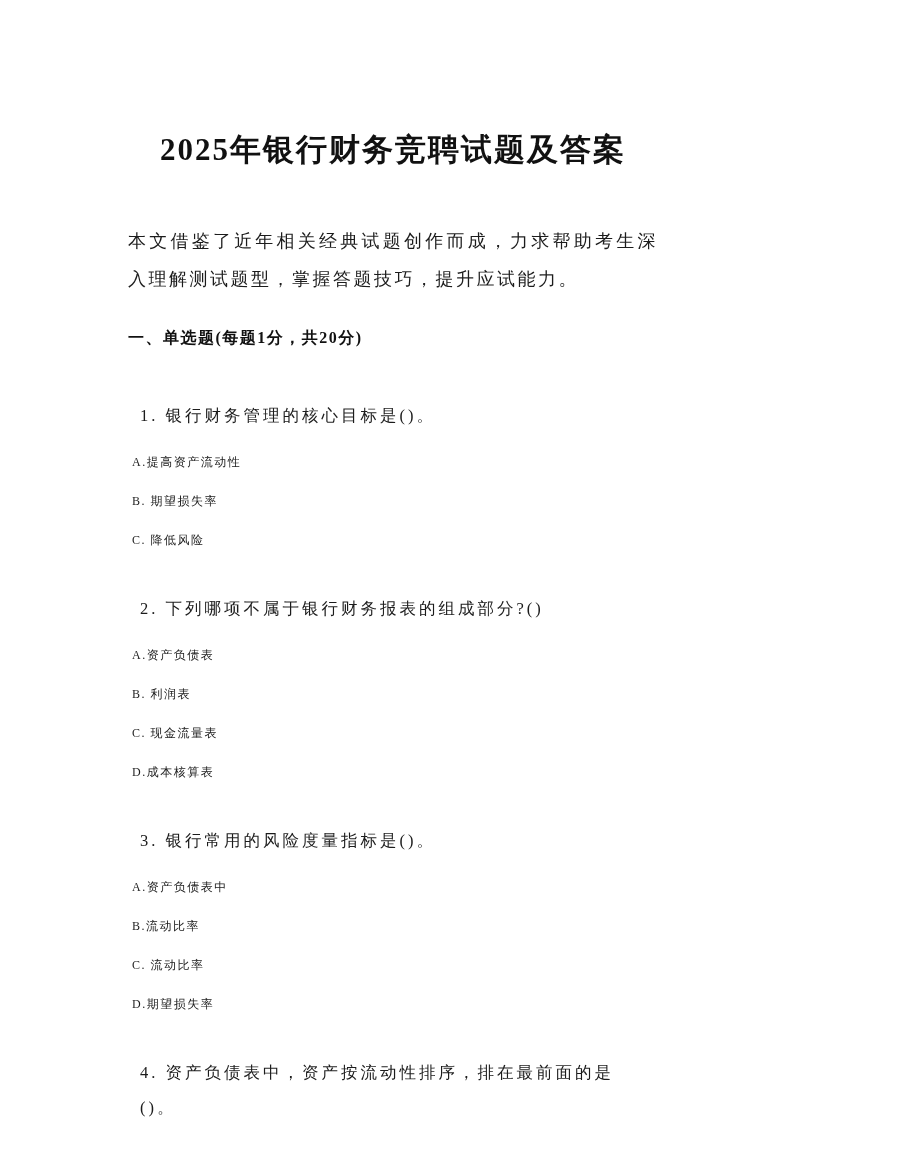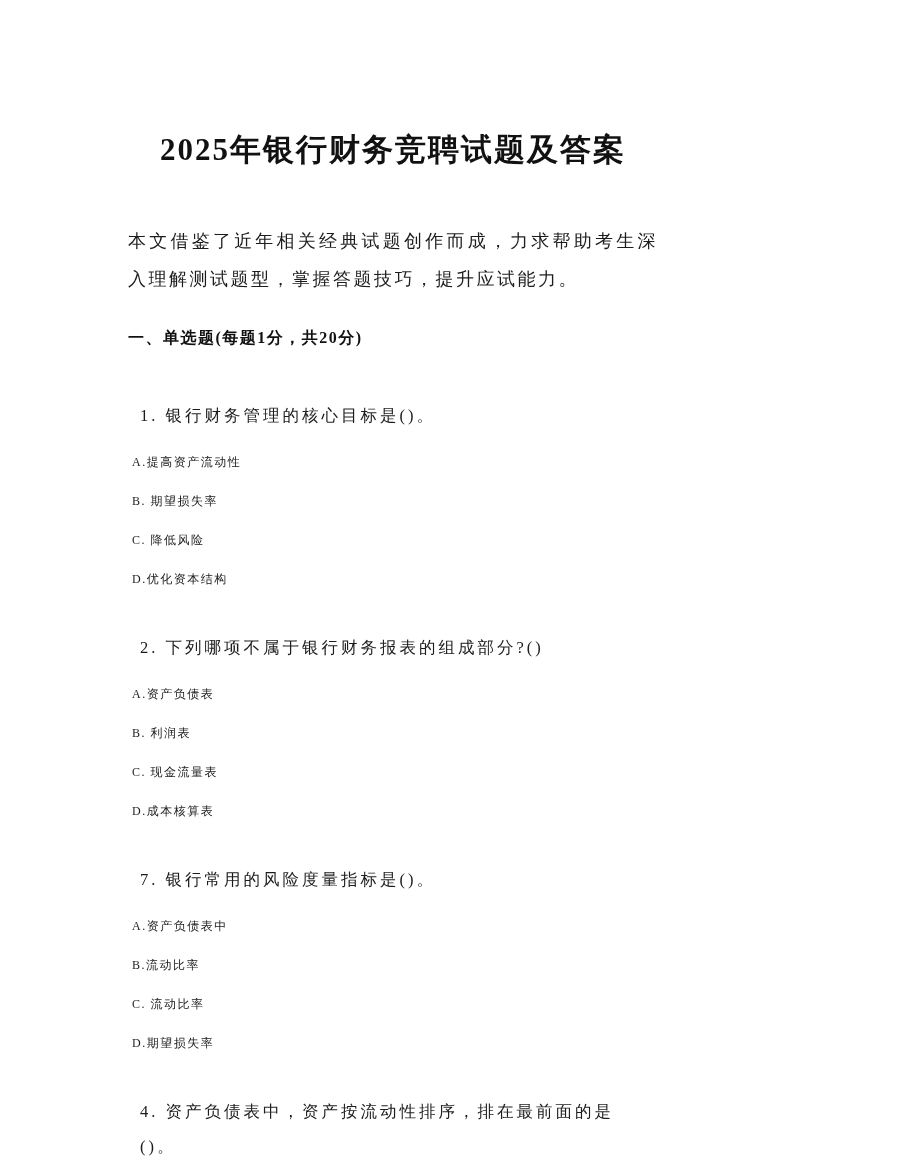--- a/index.html
+++ b/index.html
@@ -72,33 +72,32 @@
 
   <h2 class="section-heading">一、单选题(每题1分，共20分)</h2>
 
   <div class="questions">
 
     <div class="question">
       <p class="stem">1. 银行财务管理的核心目标是()。</p>
       <p class="option">A.提高资产流动性</p>
       <p class="option">B. 期望损失率</p>
       <p class="option">C. 降低风险</p>
-      <p class="option">D.优化资本结构</p>
     </div>
 
     <div class="question">
       <p class="stem">2. 下列哪项不属于银行财务报表的组成部分?()</p>
       <p class="option">A.资产负债表</p>
       <p class="option">B. 利润表</p>
       <p class="option">C. 现金流量表</p>
       <p class="option">D.成本核算表</p>
     </div>
 
     <div class="question">
-      <p class="stem">7. 银行常用的风险度量指标是()。</p>
+      <p class="stem">3. 银行常用的风险度量指标是()。</p>
       <p class="option">A.资产负债表中</p>
       <p class="option">B.流动比率</p>
       <p class="option">C. 流动比率</p>
       <p class="option">D.期望损失率</p>
     </div>
 
     <div class="question">
       <p class="stem">4. 资产负债表中，资产按流动性排序，排在最前面的是()。</p>
     </div>
 

